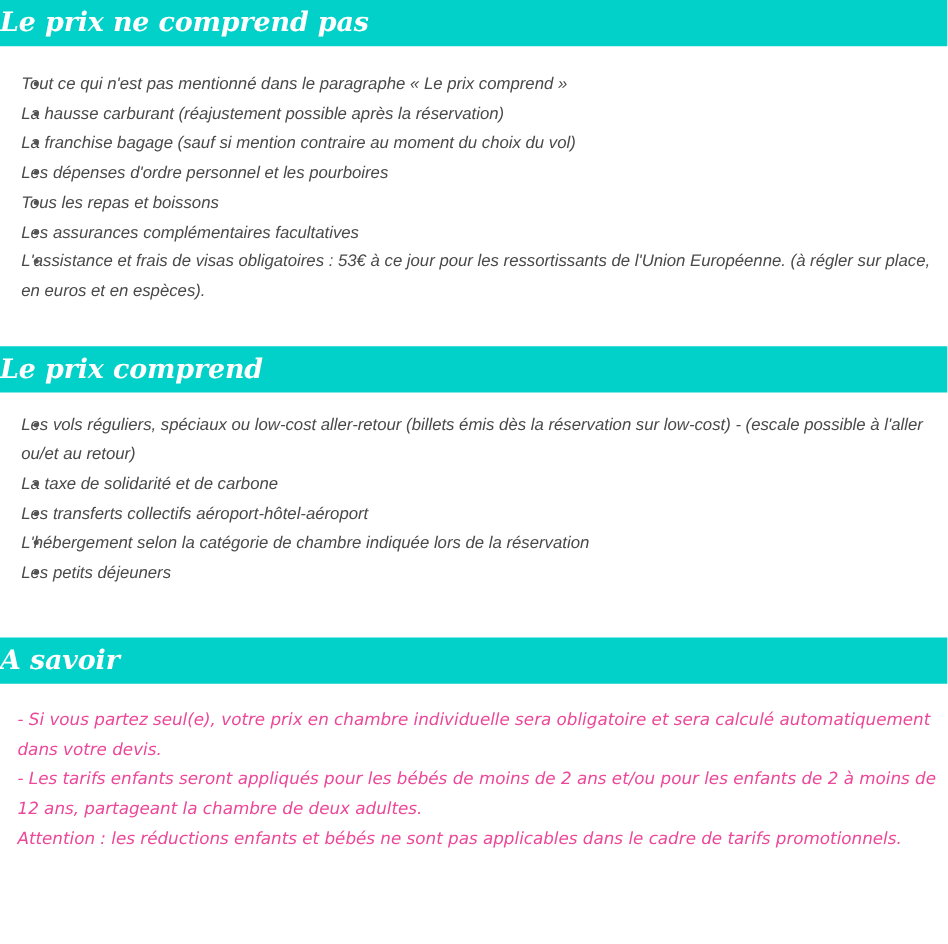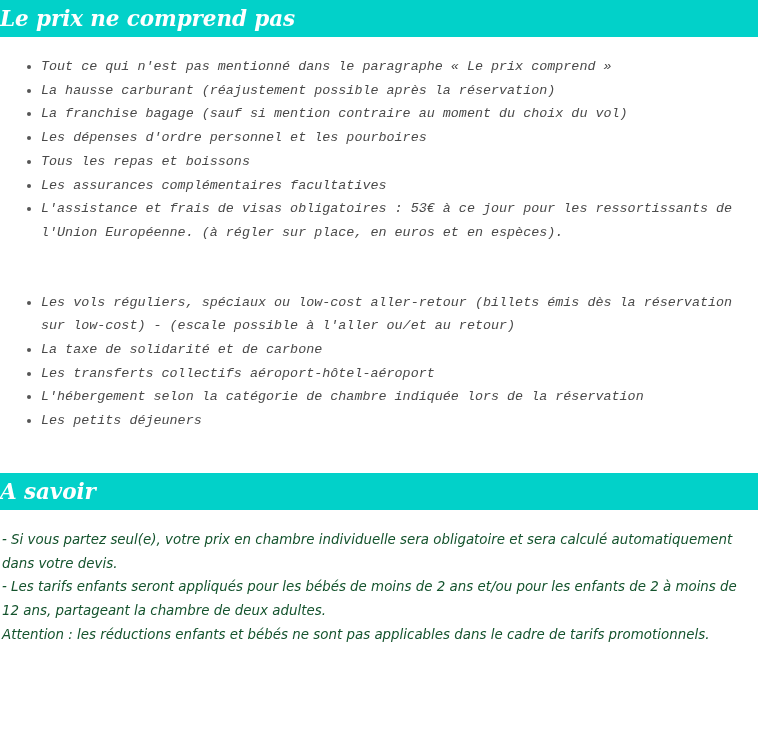--- a/index.html
+++ b/index.html
@@ -36,48 +36,48 @@
     overflow: hidden;
     box-sizing: border-box;
   }
   .bullet-list {
     list-style: none;
     margin: 0;
     padding: 0;
   }
   .bullet-item {
     position: relative;
-    font-family: Liberation Mono, monospace;
+    font-family: Liberation Sans, sans-serif;
     font-style: italic;
     font-size: 13.4px;
     line-height: 23.7px;
     color: #4a4a4a;
-    padding-left: 41px;
+    padding-left: 17px;
     padding-right: 0;
     margin: 0;
     white-space: normal;
   }
   .bullet-item::before {
     content: "";
     position: absolute;
     left: 27px;
     top: 10px;
     width: 4px;
     height: 4px;
     border-radius: 50%;
     background: #555555;
   }
   .para {
     font-family: "DejaVu Sans", sans-serif;
     font-style: italic;
     font-size: 13.4px;
     line-height: 23.7px;
-    color: #14532d;
+    color: #ec4899;
     margin: 0;
-    padding: 0 4px 0 2px;
+    padding: 0 4px 0 14px;
   }
   .nowrap-clip {
     white-space: nowrap;
     overflow: hidden;
   }
   
   .block-1-list { margin-top: 18px; }
   .gap-after-1 { height: 32px; }
   .block-2-list { margin-top: 14px; }
   .gap-after-2 { height: 40px; }
@@ -97,20 +97,21 @@
       <li class="bullet-item">Les dépenses d'ordre personnel et les pourboires</li>
       <li class="bullet-item">Tous les repas et boissons</li>
       <li class="bullet-item">Les assurances complémentaires facultatives</li>
       <li class="bullet-item">L'assistance et frais de visas obligatoires : 53€ à ce jour pour les ressortissants de l'Union Européenne.  (à régler sur place, en euros et en espèces).</li>
     </ul>
   </div>
 
   <div class="gap-after-1"></div>
 
   <div>
+    <div class="section-header">Le prix comprend</div>
     <ul class="bullet-list block-2-list">
       <li class="bullet-item">Les vols réguliers, spéciaux ou low-cost aller-retour (billets émis dès la réservation sur low-cost) - (escale possible à l'aller ou/et au retour)</li>
       <li class="bullet-item">La taxe de solidarité et de carbone</li>
       <li class="bullet-item">Les transferts collectifs aéroport-hôtel-aéroport</li>
       <li class="bullet-item">L'hébergement selon la catégorie de chambre indiquée lors de la réservation</li>
       <li class="bullet-item">Les petits déjeuners</li>
     </ul>
   </div>
 
   <div class="gap-after-2"></div>

